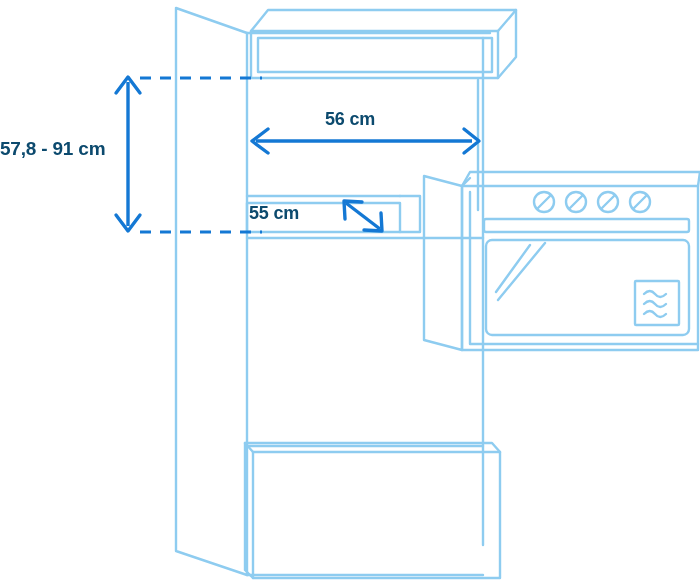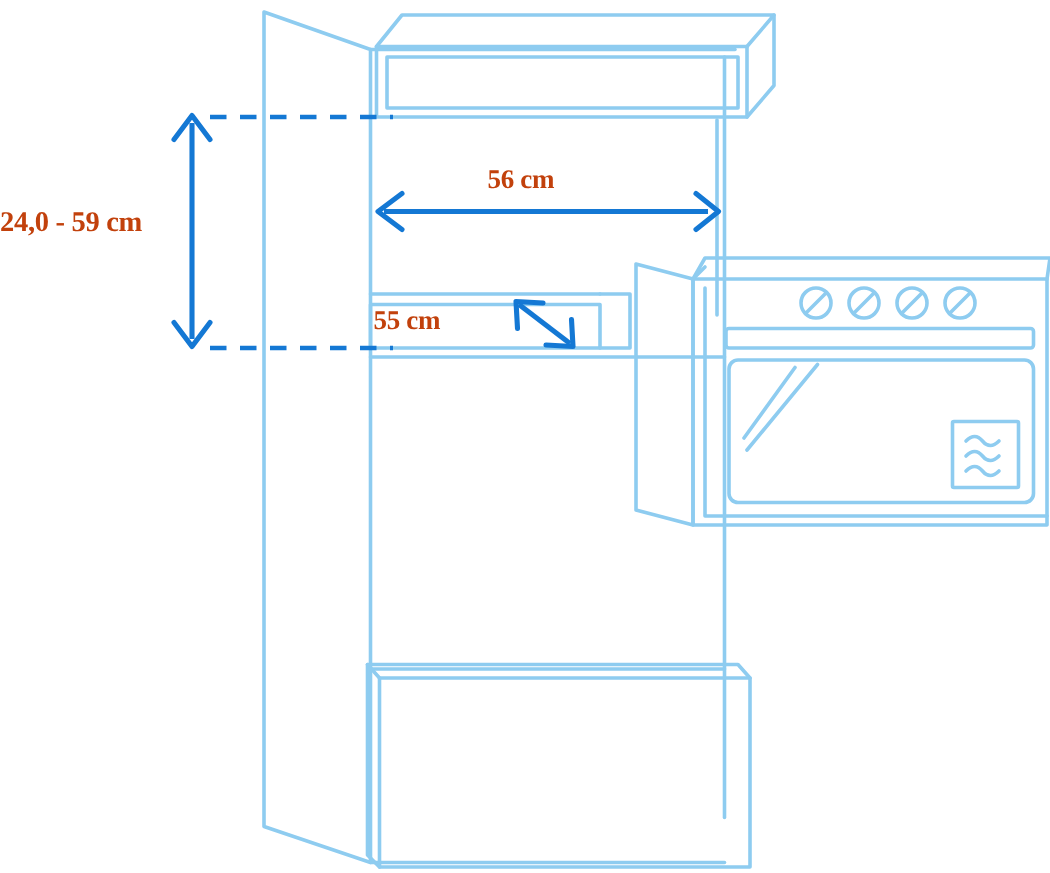--- a/index.html
+++ b/index.html
@@ -19,23 +19,23 @@
   }
   #diagram-svg {
     position: absolute;
     left: 0;
     top: 0;
     width: 700px;
     height: 582px;
   }
   .dim-label {
     position: absolute;
-    color: #c2410c;
+    color: #0c4a6e;
     font-weight: bold;
-    font-family: Liberation Serif, serif;
+    font-family: Liberation Sans, sans-serif;
     white-space: nowrap;
     letter-spacing: -0.2px;
   }
   #label-height {
     left: 0px;
     top: 138px;
     font-size: 19px;
   }
   #label-width {
     left: 325px;
@@ -129,19 +129,19 @@
       <path d="M464 129 L479 141 L464 153" stroke-width="3.4" stroke-linejoin="round" stroke-linecap="round"></path>
 
       <line x1="346" y1="203" x2="380" y2="229" stroke-width="3.4"></line>
       <path d="M345 219 L344 201 L362 202" stroke-width="3.4" stroke-linejoin="round" stroke-linecap="round"></path>
       <path d="M364 230 L382 231 L381 213" stroke-width="3.4" stroke-linejoin="round" stroke-linecap="round"></path>
 
     </g>
 
   </svg>
 
-  <div class="dim-label" id="label-height">24,0 - 59 cm</div>
+  <div class="dim-label" id="label-height">57,8 - 91 cm</div>
 
   <div class="dim-label" id="label-width">56 cm</div>
 
   <div class="dim-label" id="label-depth">55 cm</div>
 
 </div>
 
 </body></html>

